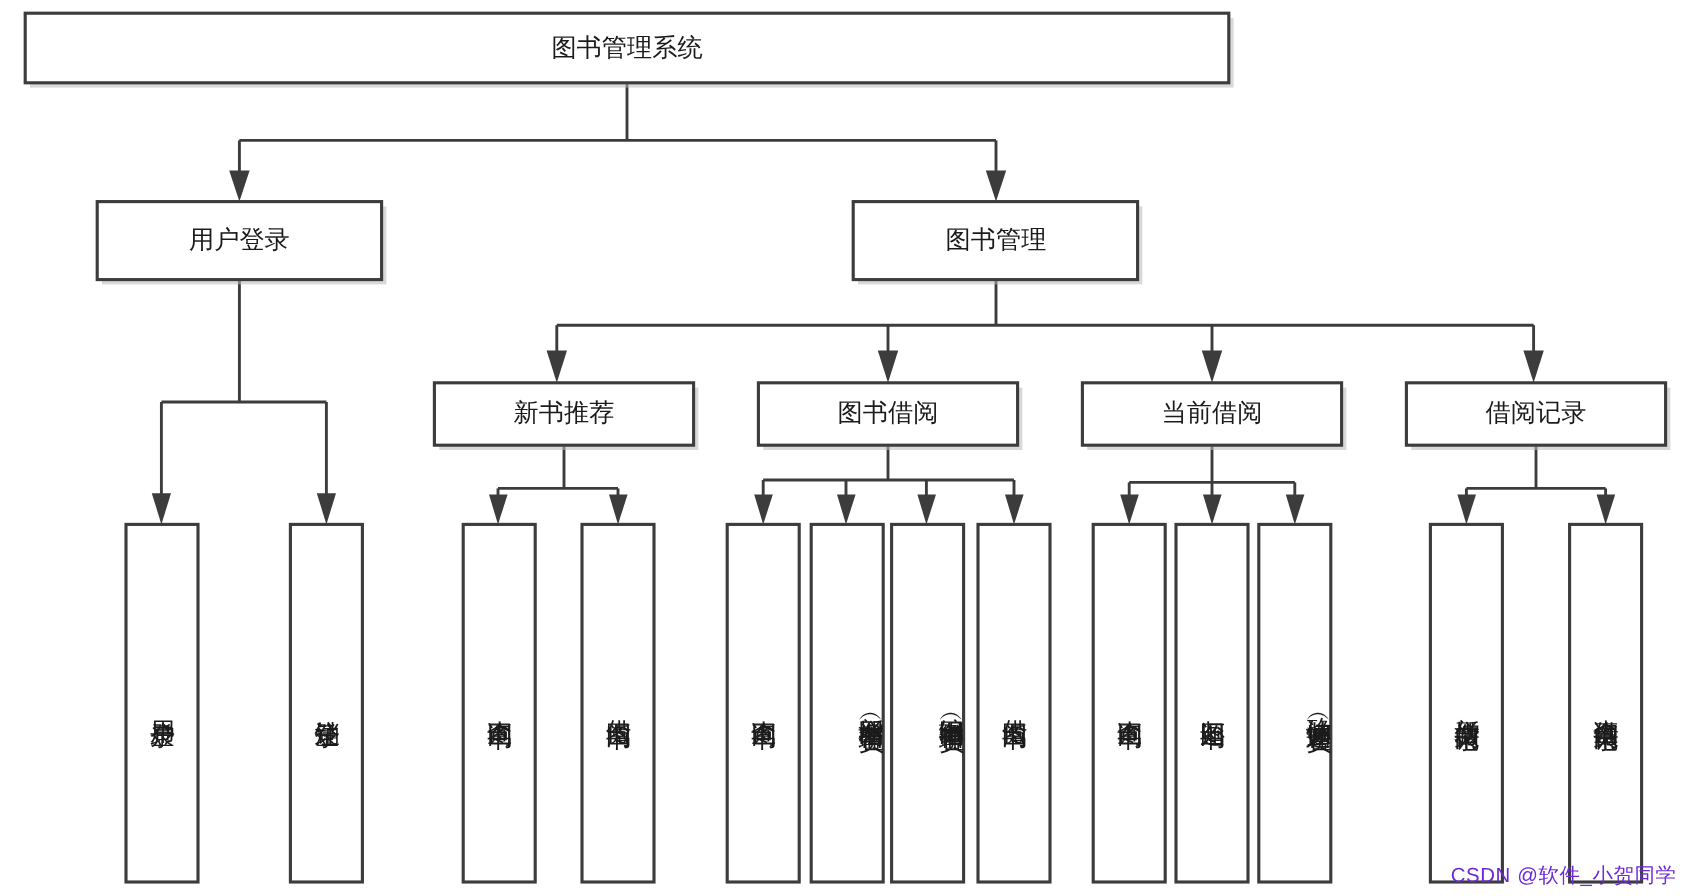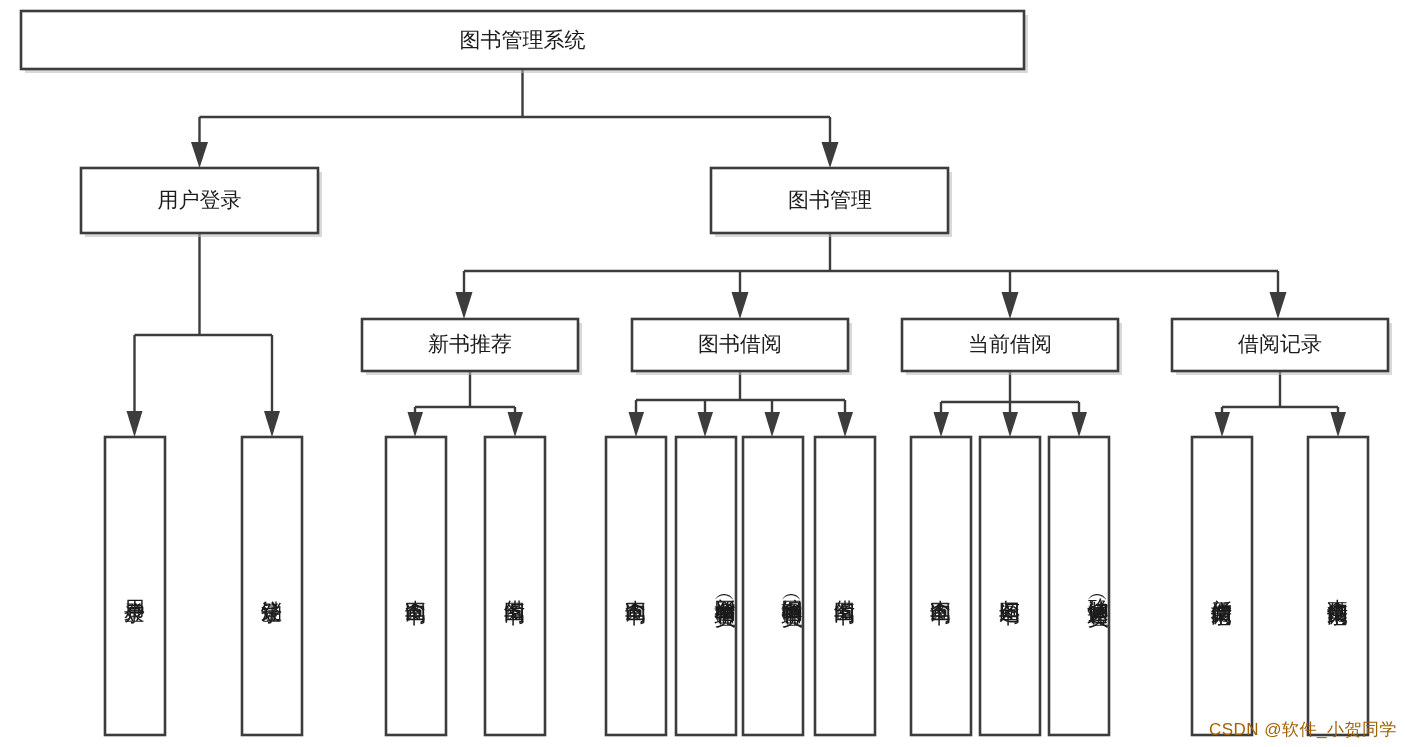--- a/index.html
+++ b/index.html
@@ -65,21 +65,21 @@
     white-space: nowrap;
     pointer-events: none;
     text-align: center;
   }
   .watermark {
     position: absolute;
     right: 8px;
     bottom: 6px;
     font-family: "Liberation Sans", "DejaVu Sans", sans-serif;
     font-size: 17px;
-    color: #a16207;
+    color: #6d28d9;
     letter-spacing: 0.5px;
     user-select: none;
   }
 </style>
 </head>
 <body>
 
 <div id="diagram-root">
 
   <svg id="tree-svg" viewBox="0 0 1405 747">

